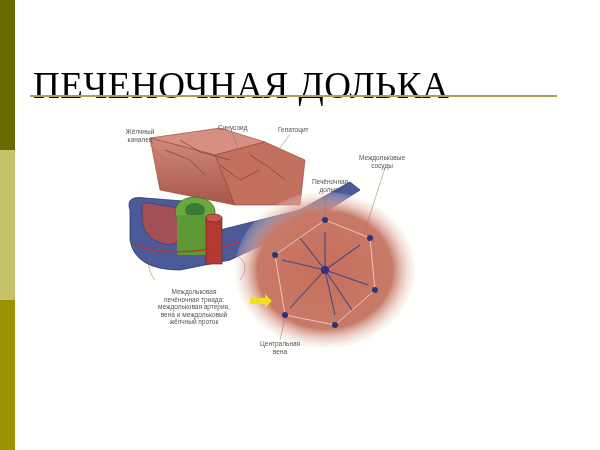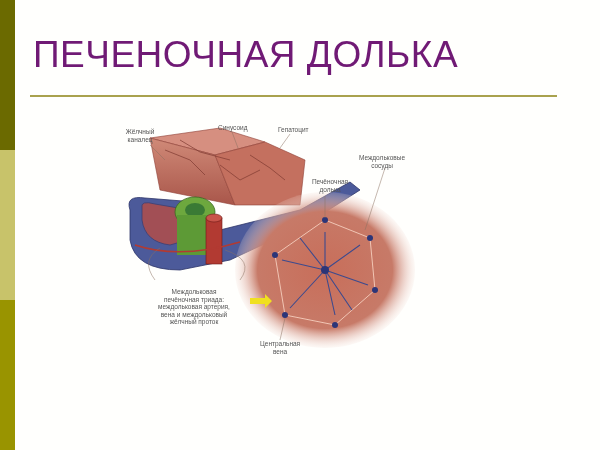--- a/index.html
+++ b/index.html
@@ -2,21 +2,21 @@
 <html><head>
 <meta charset="utf-8">
 <style>
   html, body { margin:0; padding:0; }
   body { width:600px; height:450px; position:relative; background:#fffffd; overflow:hidden; font-family:"Liberation Sans", sans-serif; }
   .sidebar { position:absolute; left:0; top:0; width:15px; height:450px; }
   .seg { position:absolute; left:0; width:15px; height:150px; }
   .seg1 { top:0; background:#6b6a00; }
   .seg2 { top:150px; background:#c8c36a; }
   .seg3 { top:300px; background:#999400; }
-  .title { position:absolute; left:33px; top:35px; font-family:Liberation Sans, sans-serif; font-size:37px; color:#701a75; letter-spacing:0.5px; white-space:nowrap; line-height:40px; }
+  .title { position:absolute; left:33px; top:66px; font-family:Liberation Serif, serif; font-size:37px; color:#000000; letter-spacing:0.5px; white-space:nowrap; line-height:40px; }
   .rule { position:absolute; left:30px; top:95px; width:527px; height:2px; background:#a9a24e; }
   .figure { position:absolute; left:120px; top:120px; width:300px; height:240px; }
   .label { position:absolute; font-size:6.5px; color:#555; line-height:7.5px; text-align:center; white-space:nowrap; }
 </style>
 </head>
 <body>
 
 <div class="sidebar">
   <div class="seg seg1"></div>
   <div class="seg seg2"></div>

